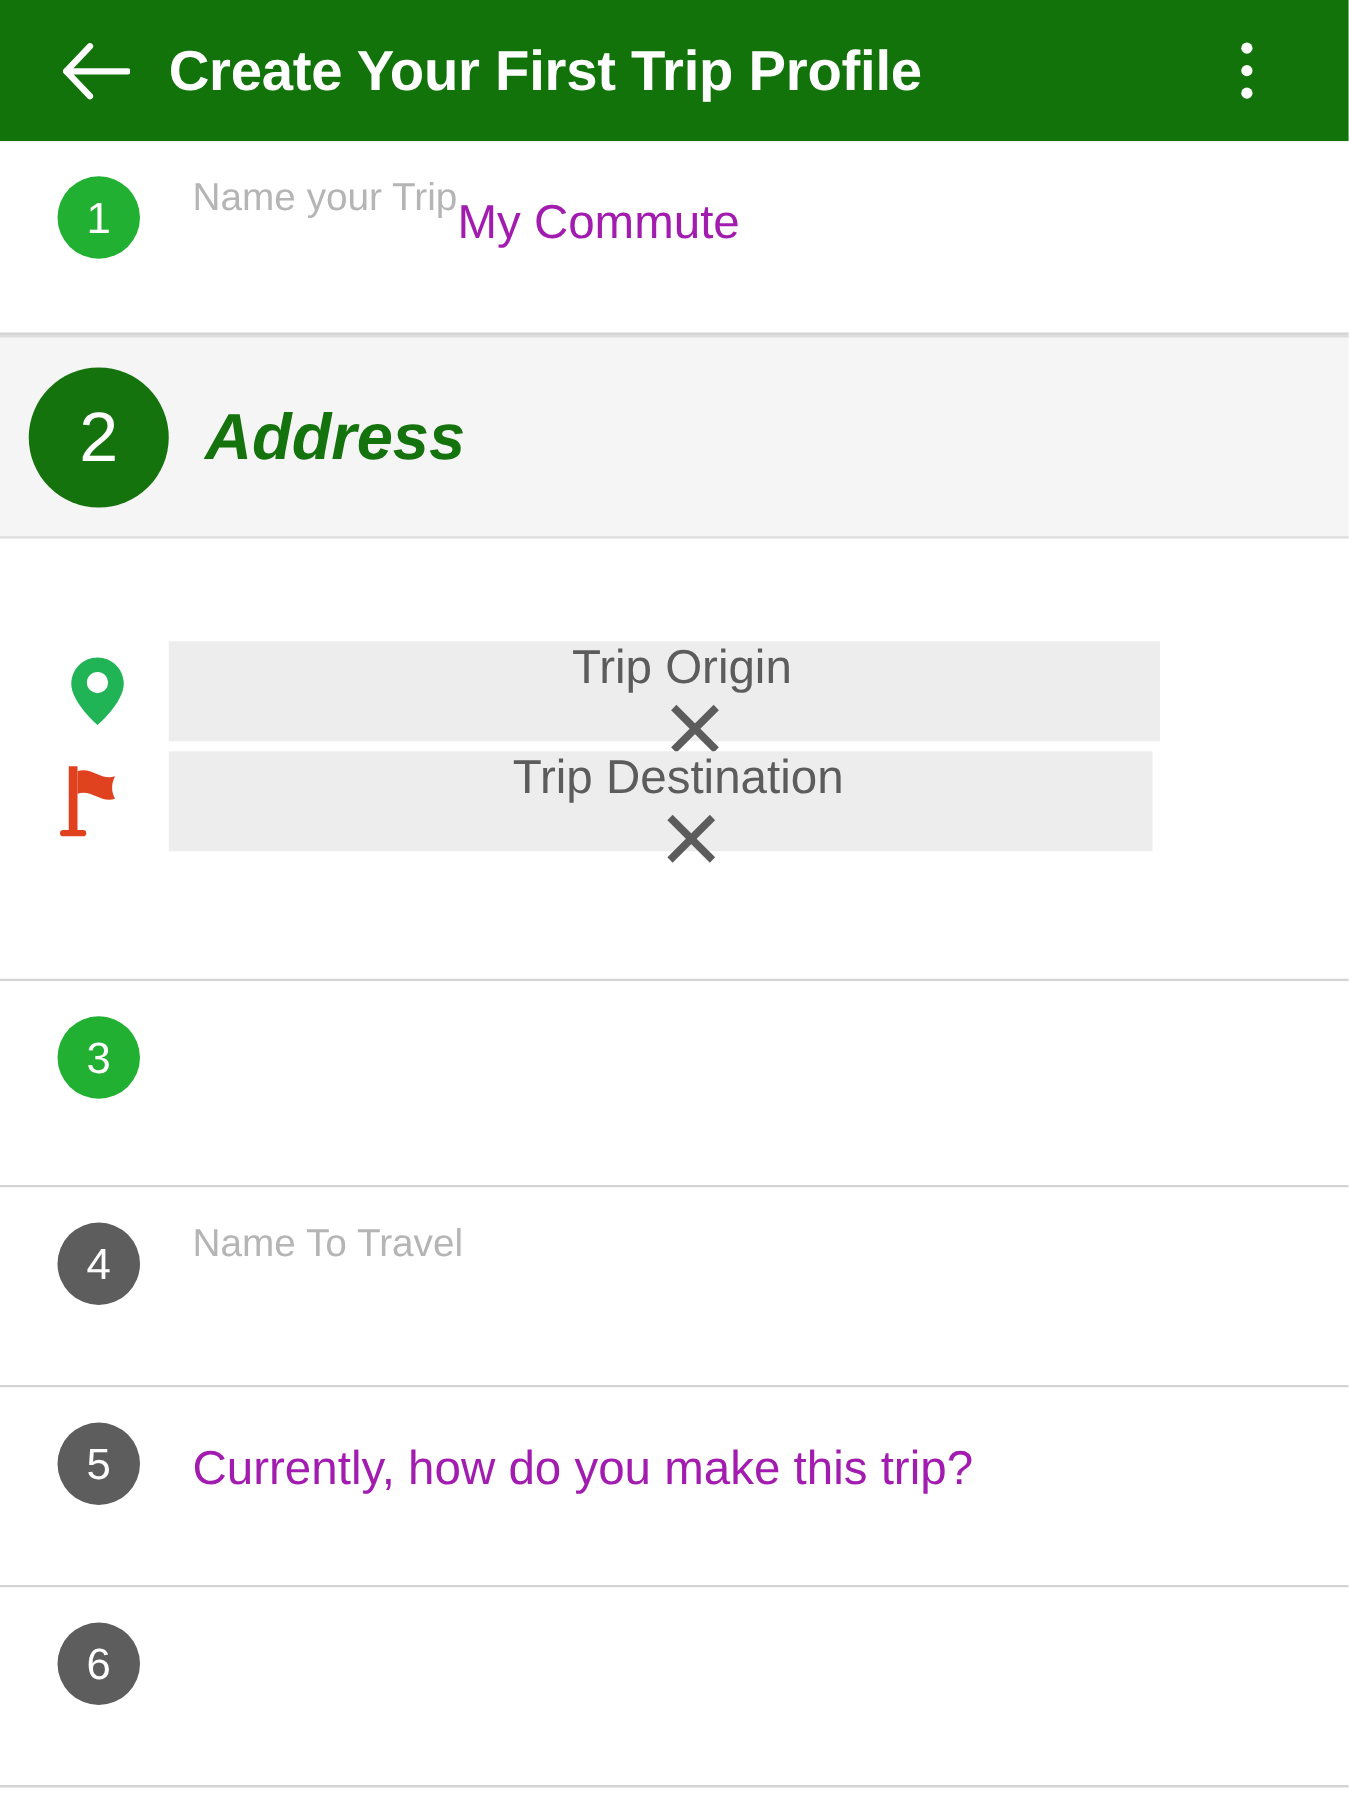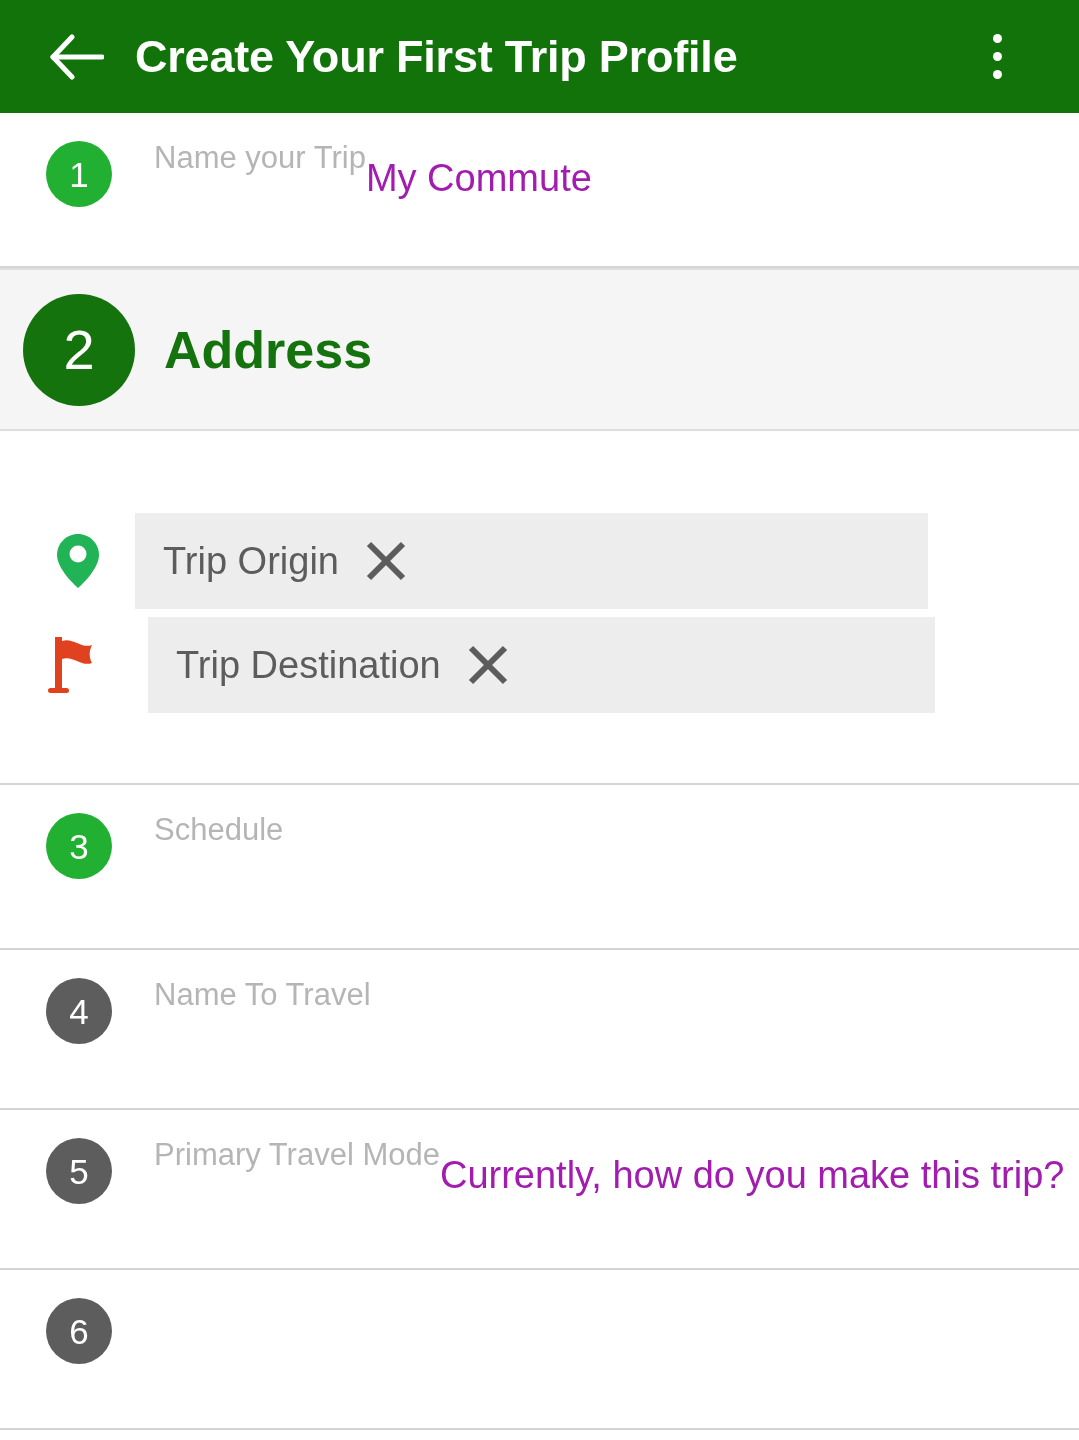--- a/index.html
+++ b/index.html
@@ -133,20 +133,21 @@
     align-items: center;
     justify-content: center;
     margin-left: 23px;
     line-height: 1;
   }
   .step-active .active-title {
     margin-left: 29px;
     color: #15730d;
     font-size: 52px;
     font-weight: bold;
+    font-style: italic;
   }
 
   
   .address-panel {
     background: #ffffff;
     padding-top: 82px;
     border-bottom: 2px solid #d4d4d4;
     padding-bottom: 22px;
     box-sizing: border-box;
     height: 354px;
@@ -162,28 +163,29 @@
     width: 80px;
     display: flex;
     align-items: center;
     justify-content: center;
   }
   .field-icon.origin-icon { margin-left: 38px; }
   .field-icon.dest-icon   { margin-left: 30px; }
 
   .field-box {
     background: #ededed;
-    height: 96px;
+    height: 80px;
     display: flex;
     align-items: center;
     box-sizing: border-box;
     padding-left: 28px;
+    flex-direction: column;
   }
   .field-box.origin-box { width: 793px; margin-left: 17px; }
-  .field-box.dest-box   { width: 787px; margin-left: 38px; }
+  .field-box.dest-box   { width: 787px; margin-left: 25px; }
 
   .field-placeholder {
     color: #5c5c5c;
     font-size: 38px;
     white-space: nowrap;
   }
   .clear-btn {
     width: 54px;
     height: 54px;
     margin-left: 20px;
@@ -267,36 +269,31 @@
           </svg>
         </span>
       </span>
     </div>
   </div>
 
 </div>
 
 <div class="step-row row-3">
   <div class="step-badge done">3</div>
-  <div class="step-texts">
-    <div class="step-label">Schedule</div>
-    <div class="step-value"></div>
-  </div>
 </div>
 
 <div class="step-row row-4">
   <div class="step-badge todo">4</div>
   <div class="step-texts">
     <div class="step-label">Name To Travel</div>
   </div>
 </div>
 
 <div class="step-row row-5">
   <div class="step-badge todo">5</div>
   <div class="step-texts">
-    <div class="step-label">Primary Travel Mode</div>
     <div class="step-value">Currently, how do you make this trip?</div>
   </div>
 </div>
 
 <div class="step-row row-6">
   <div class="step-badge todo">6</div>
 </div>
 
 </body></html>

